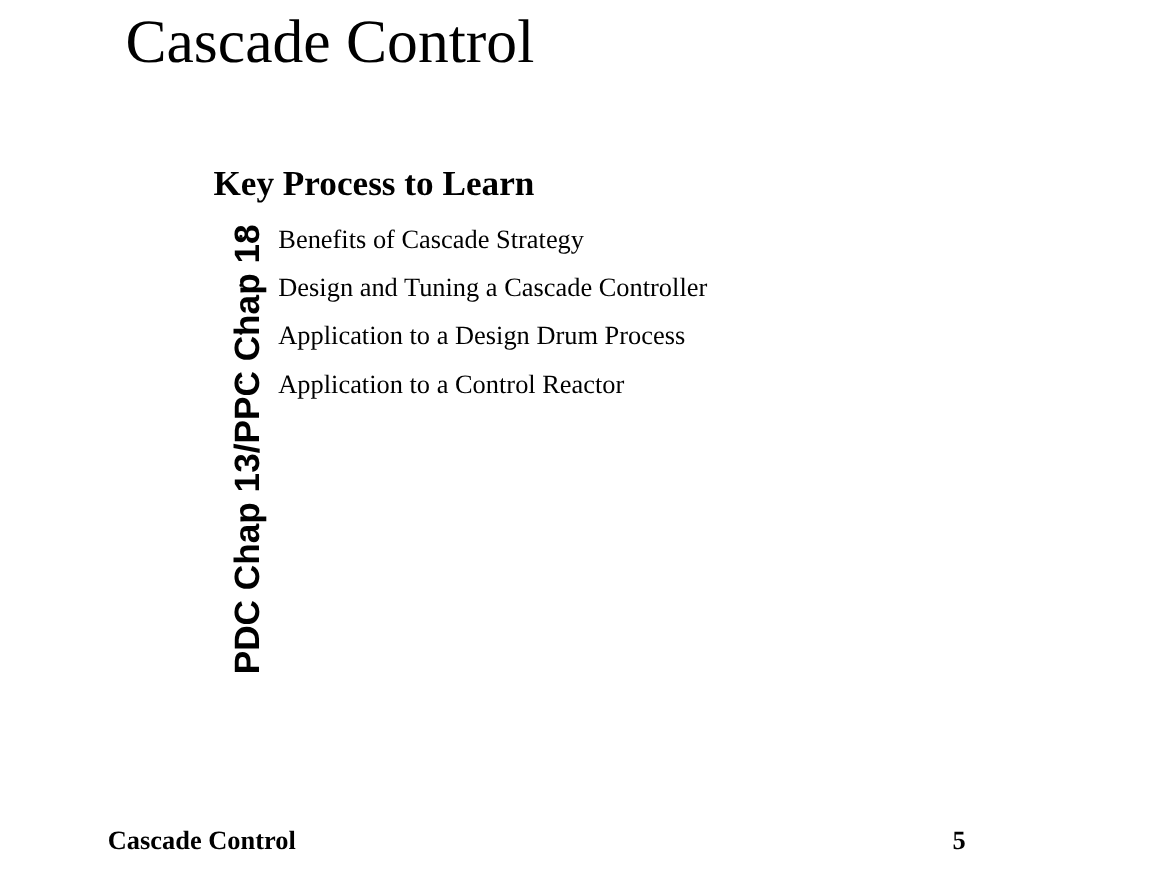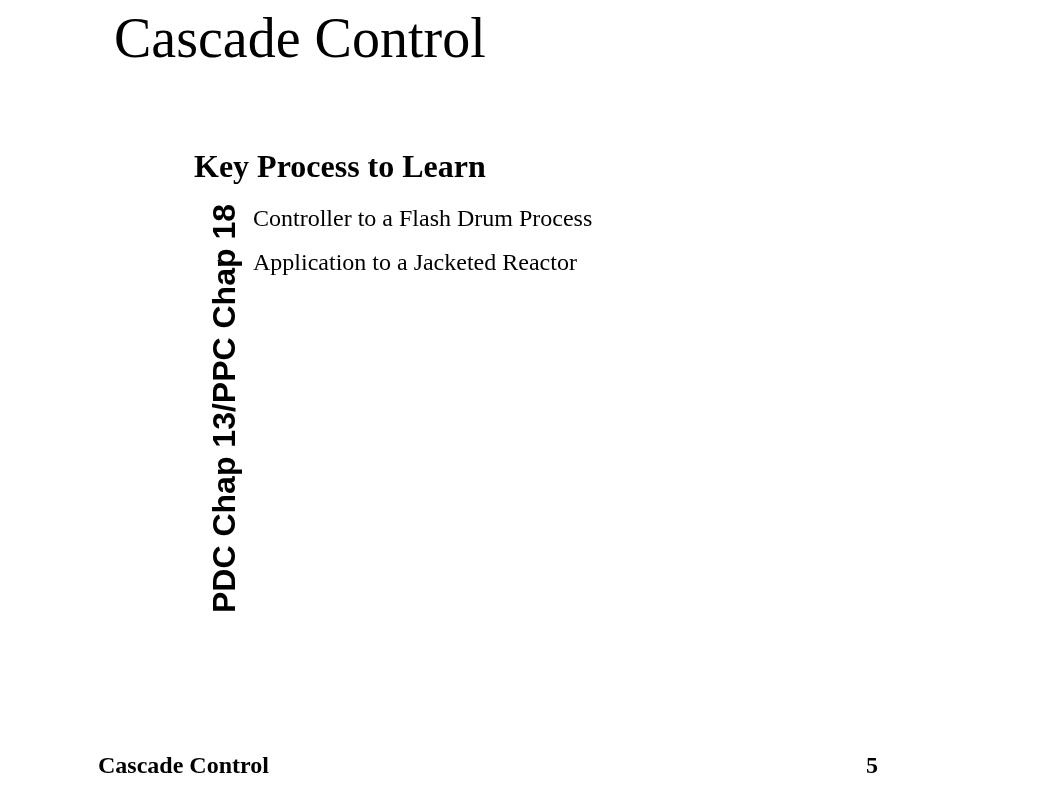--- a/index.html
+++ b/index.html
@@ -78,18 +78,20 @@
 </head>
 <body>
 
 <h1 class="slide-title">Cascade Control</h1>
 
 <div class="sidebar-label">PDC Chap 13/PPC Chap 18</div>
 
 <h2 class="section-heading">Key Process to Learn</h2>
 
 <ul class="bullet-list">
-  <li>Controller to a Flash Drum Process</li>
-  <li>Application to a Jacketed Reactor</li>
+  <li>Benefits of Cascade Strategy</li>
+  <li>Design and Tuning a Cascade Controller</li>
+  <li>Application to a Design Drum Process</li>
+  <li>Application to a Control Reactor</li>
 </ul>
 
 <div class="footer-left">Cascade Control</div>
 <div class="footer-right">5</div>
 
 </body></html>

